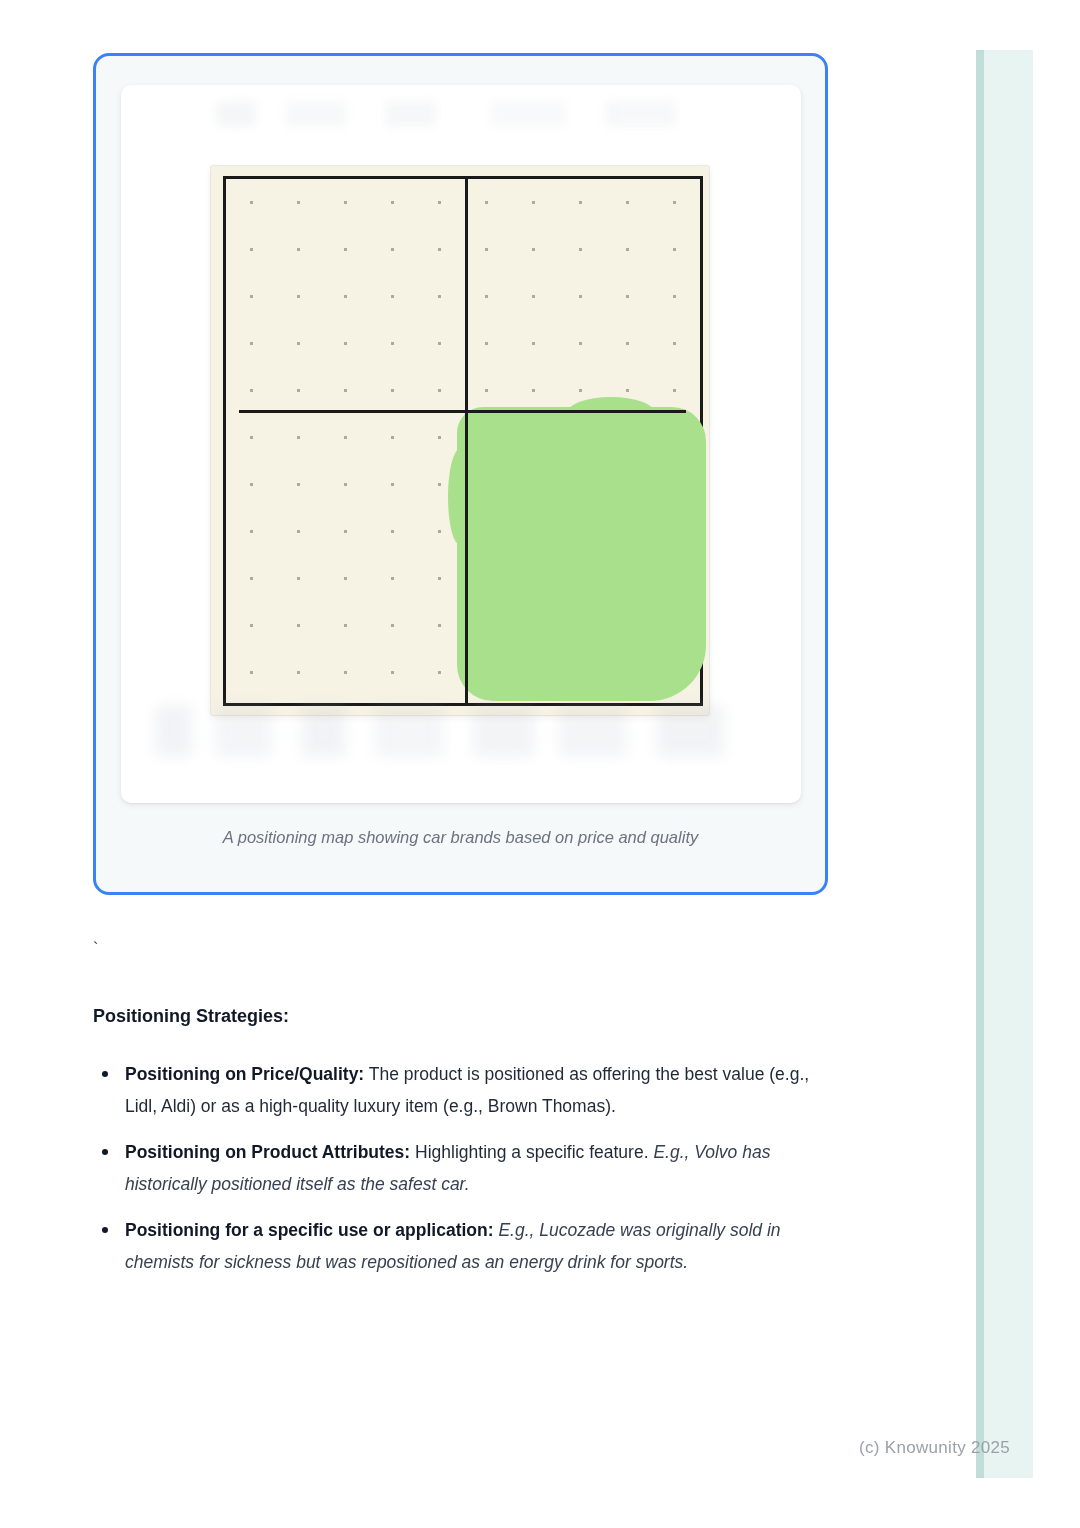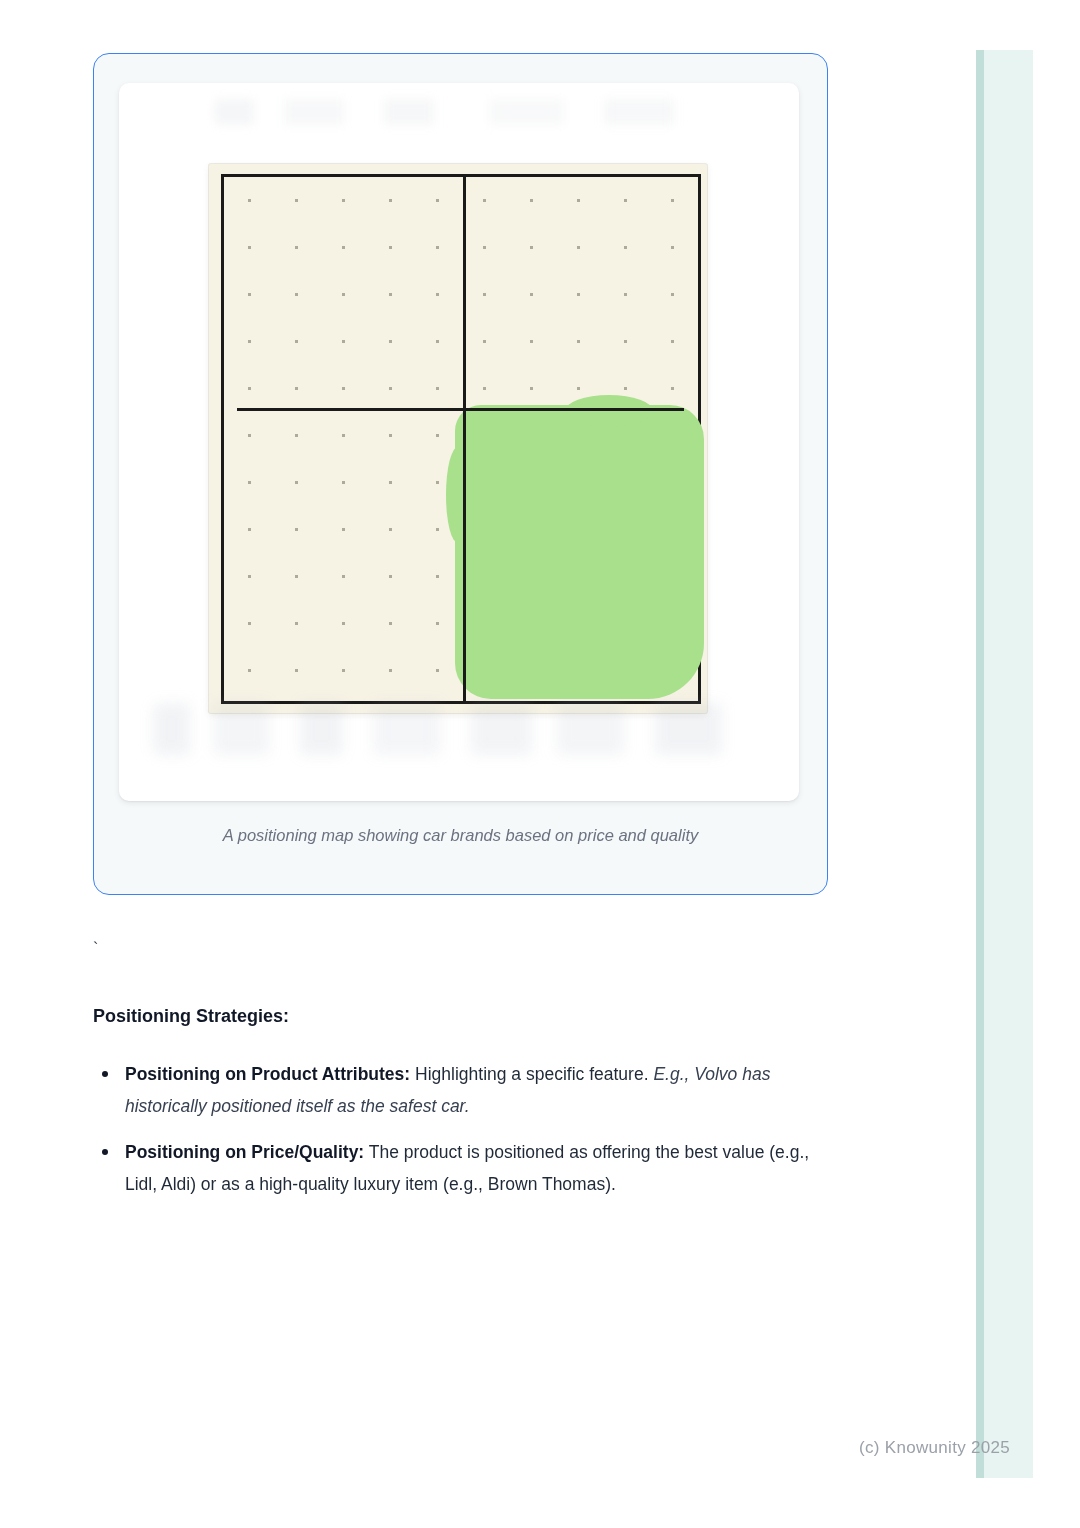--- a/index.html
+++ b/index.html
@@ -21,21 +21,21 @@
     border-left: 8px solid #c2ded8;
     z-index: 1;
   }
 
   
   .figure-card {
     position: absolute;
     left: 93px; top: 53px;
     width: 735px; height: 842px;
     background: #f6f9fa;
-    border: 1px solid #3b82f6;
+    border: 3px solid #3b82f6;
     border-radius: 16px;
     z-index: 2;
   }
   .figure-frame {
     position: absolute;
     left: 25px; top: 29px;
     width: 680px; height: 718px;
     background: #ffffff;
     border-radius: 10px;
     box-shadow: 0 1px 2px rgba(16,24,40,.06), 0 2px 6px rgba(16,24,40,.08);
@@ -212,20 +212,23 @@
   </div>
   <p class="figure-caption">A positioning map showing car brands based on price and quality</p>
 </section>
 
 <div class="stray-backtick">`</div>
 
 <h3 class="section-heading">Positioning Strategies:</h3>
 
 <ul class="strategies-list">
   <li>
+    <span class="bullet-dot"></span><span class="seg-bold">Positioning on Price/Quality:</span><span> The product is positioned as offering the best value (e.g., Lidl, Aldi) or as a high-quality luxury item (e.g., Brown Thomas).</span><span class="seg-italic"></span>
+  </li>
+  <li>
     <span class="bullet-dot"></span><span class="seg-bold">Positioning on Product Attributes:</span><span> Highlighting a specific feature. </span><span class="seg-italic">E.g., Volvo has historically positioned itself as the safest car.</span>
   </li>
   <li>
-    <span class="bullet-dot"></span><span class="seg-bold">Positioning on Price/Quality:</span><span> The product is positioned as offering the best value (e.g., Lidl, Aldi) or as a high-quality luxury item (e.g., Brown Thomas).</span><span class="seg-italic"></span>
+    <span class="bullet-dot"></span><span class="seg-bold">Positioning for a specific use or application:</span><span> </span><span class="seg-italic">E.g., Lucozade was originally sold in chemists for sickness but was repositioned as an energy drink for sports.</span>
   </li>
 </ul>
 
 <div class="watermark">(c) Knowunity 2025</div>
 
 </body></html>

